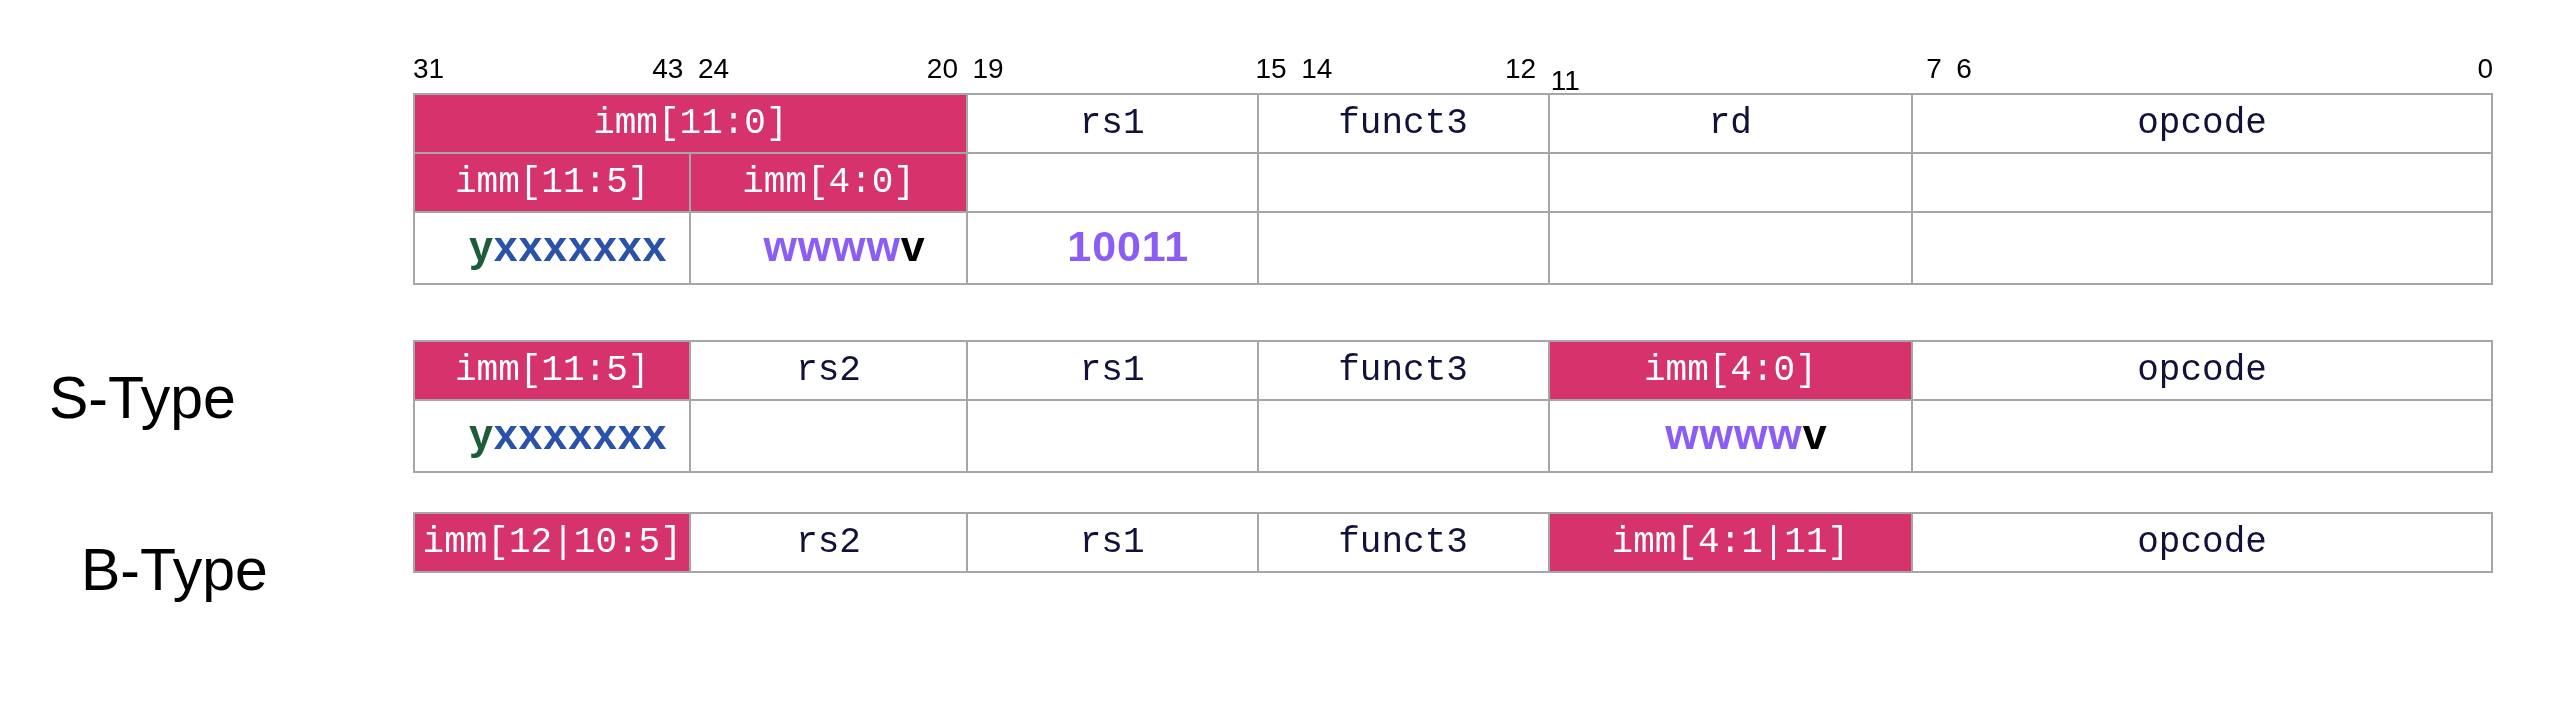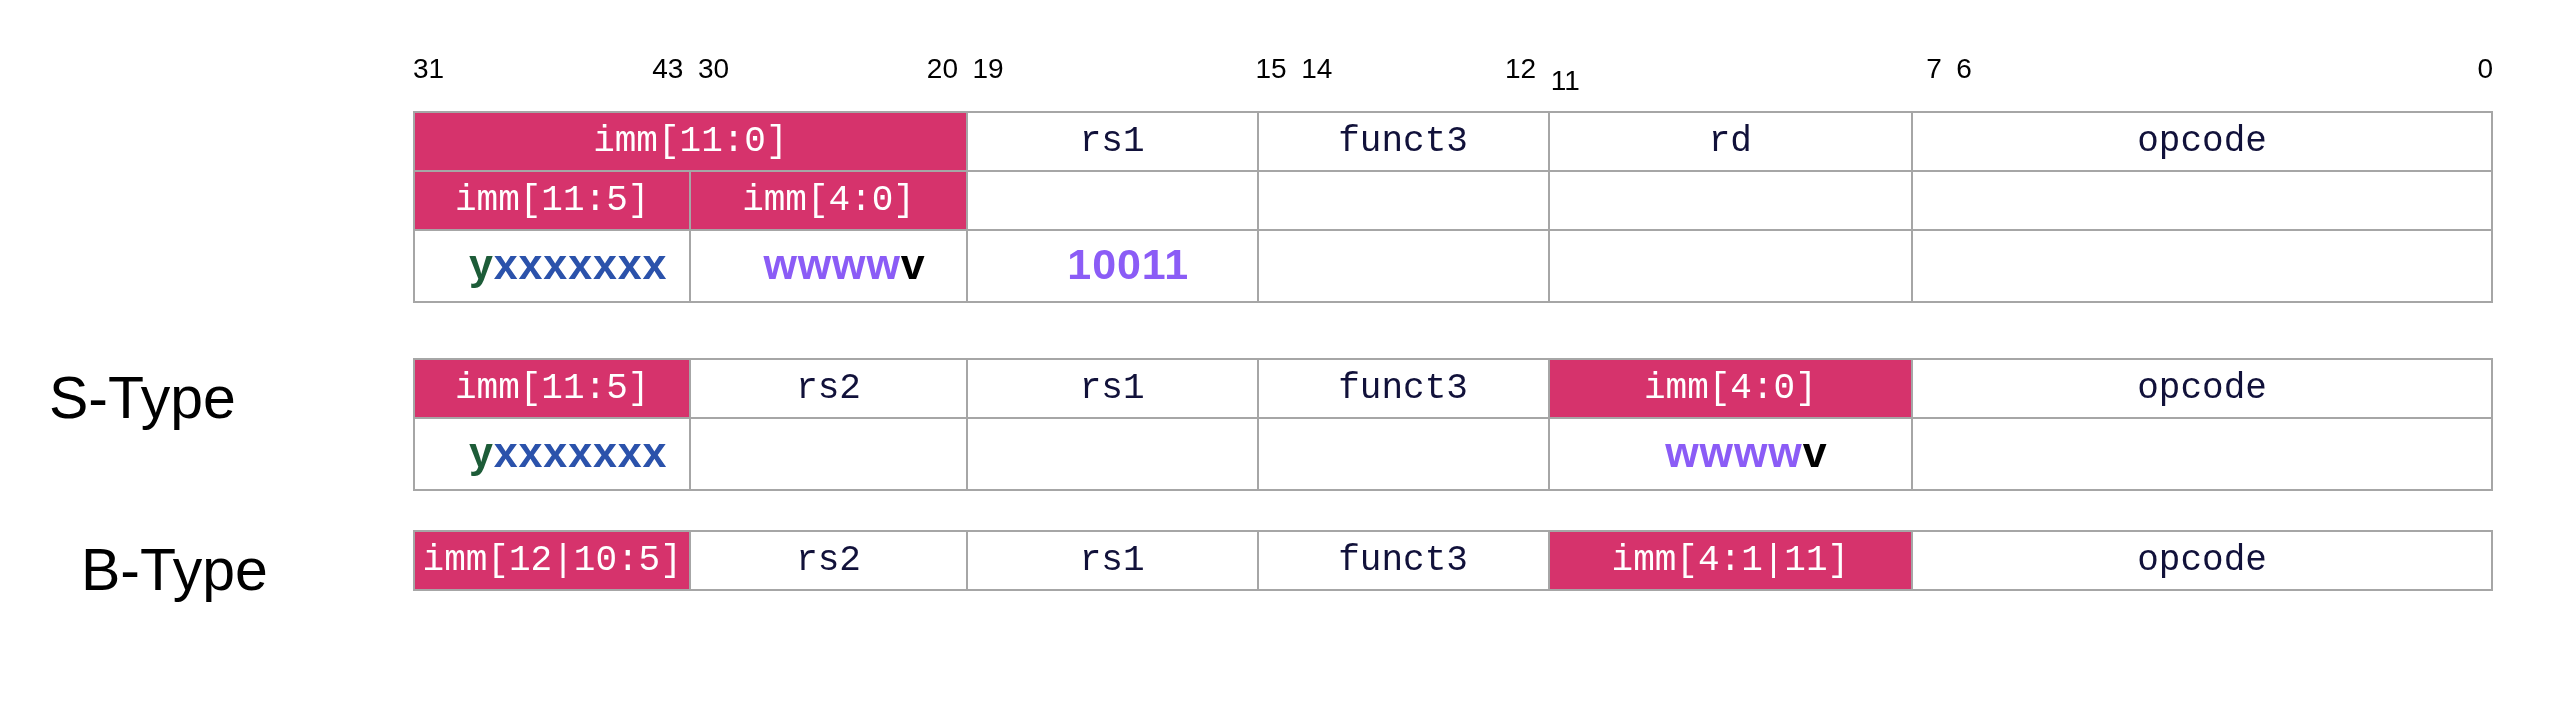--- a/index.html
+++ b/index.html
@@ -57,21 +57,20 @@
   .bit-num.left  { text-align: left; }
   .bit-num.right { text-align: right; }
 
   
   .fmt-table {
     position: absolute;
     left: 413px;
     border-collapse: collapse;
     table-layout: fixed;
     width: 2080px;
-    margin-top: 18px;
   }
   #tbl-i { top: 93px; }
   #tbl-s { top: 340px; }
   #tbl-b { top: 512px; }
 
   .fmt-table td {
     border: 2.8px solid #a6a6a6;
     height: 57px;
     padding: 0;
     text-align: center;
@@ -117,21 +116,21 @@
 <body>
 
 <div id="page">
 
   <div id="label-s" class="type-label">S-Type</div>
   <div id="label-b" class="type-label">B-Type</div>
 
   <div id="bit-ruler">
       <div class="bit-num left" style="left: 0%;">31</div>
       <div class="bit-num right" style="right: 87%;">43</div>
-      <div class="bit-num left" style="left: 13.7%;">30</div>
+      <div class="bit-num left" style="left: 13.7%;">24</div>
       <div class="bit-num right" style="right: 73.8%;">20</div>
       <div class="bit-num left" style="left: 26.9%;">19</div>
       <div class="bit-num right" style="right: 58%; margin-left: 25px;">15</div>
       <div class="bit-num left" style="left: 42.7%;">14</div>
       <div class="bit-num right" style="right: 46%;">12</div>
       <div class="bit-num left" style="left: 54.7%; margin-top: 12px;">11</div>
       <div class="bit-num right" style="right: 26.5%;">7</div>
       <div class="bit-num left" style="left: 74.2%;">6</div>
       <div class="bit-num right" style="right: 0%;">0</div>
     </div>

